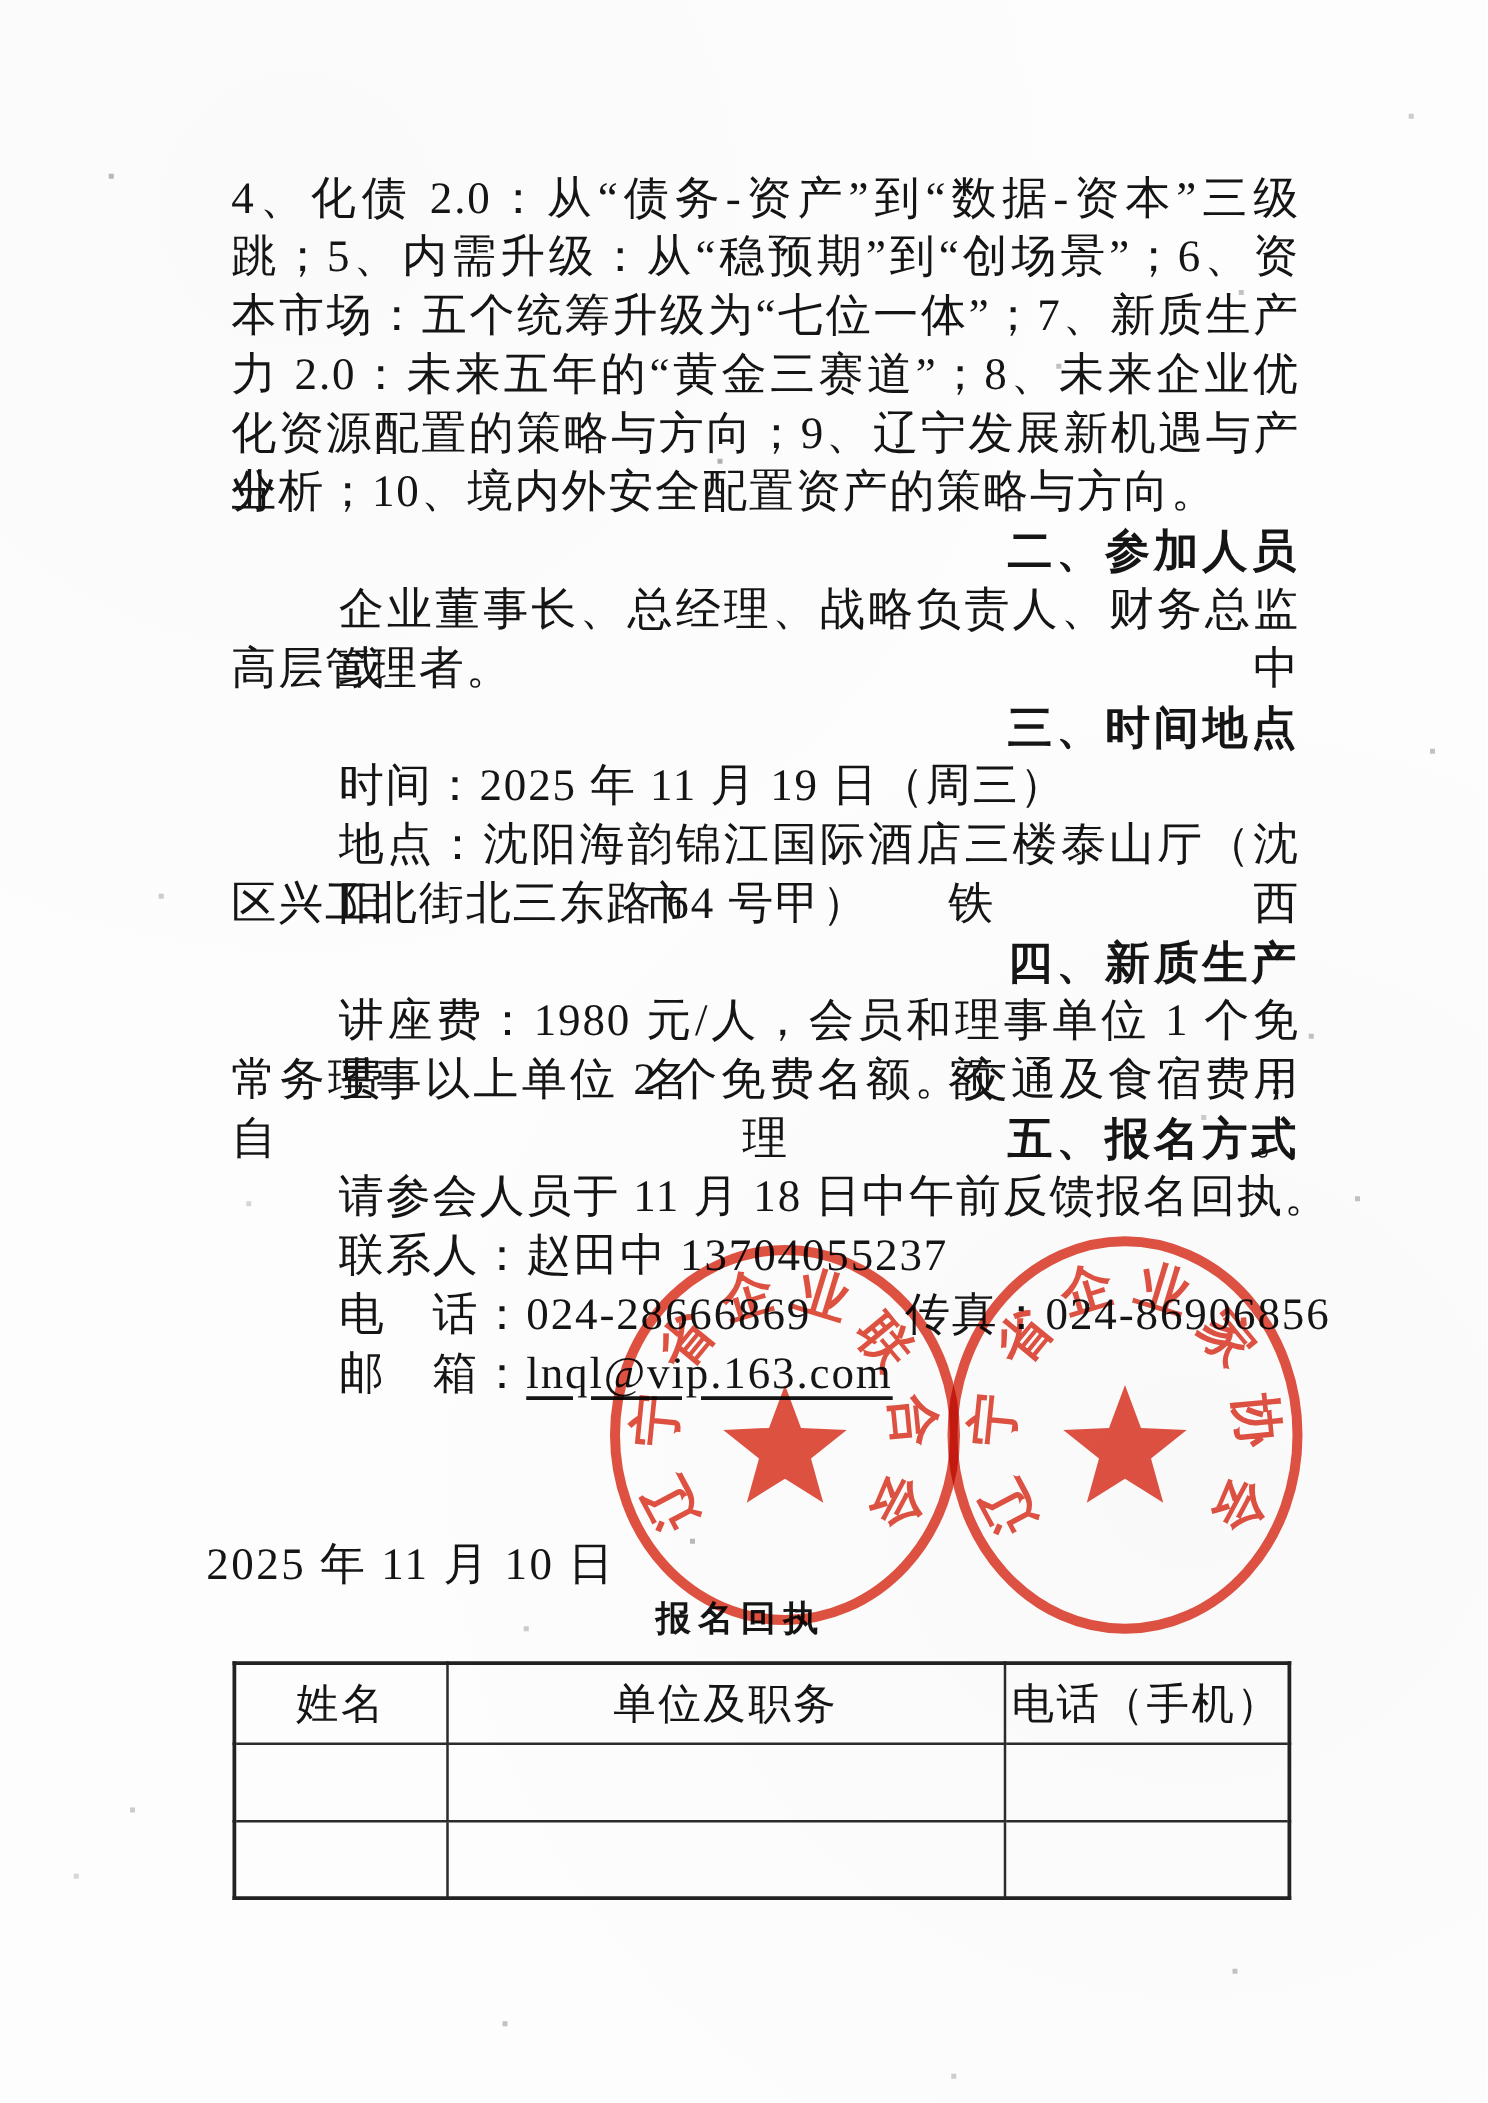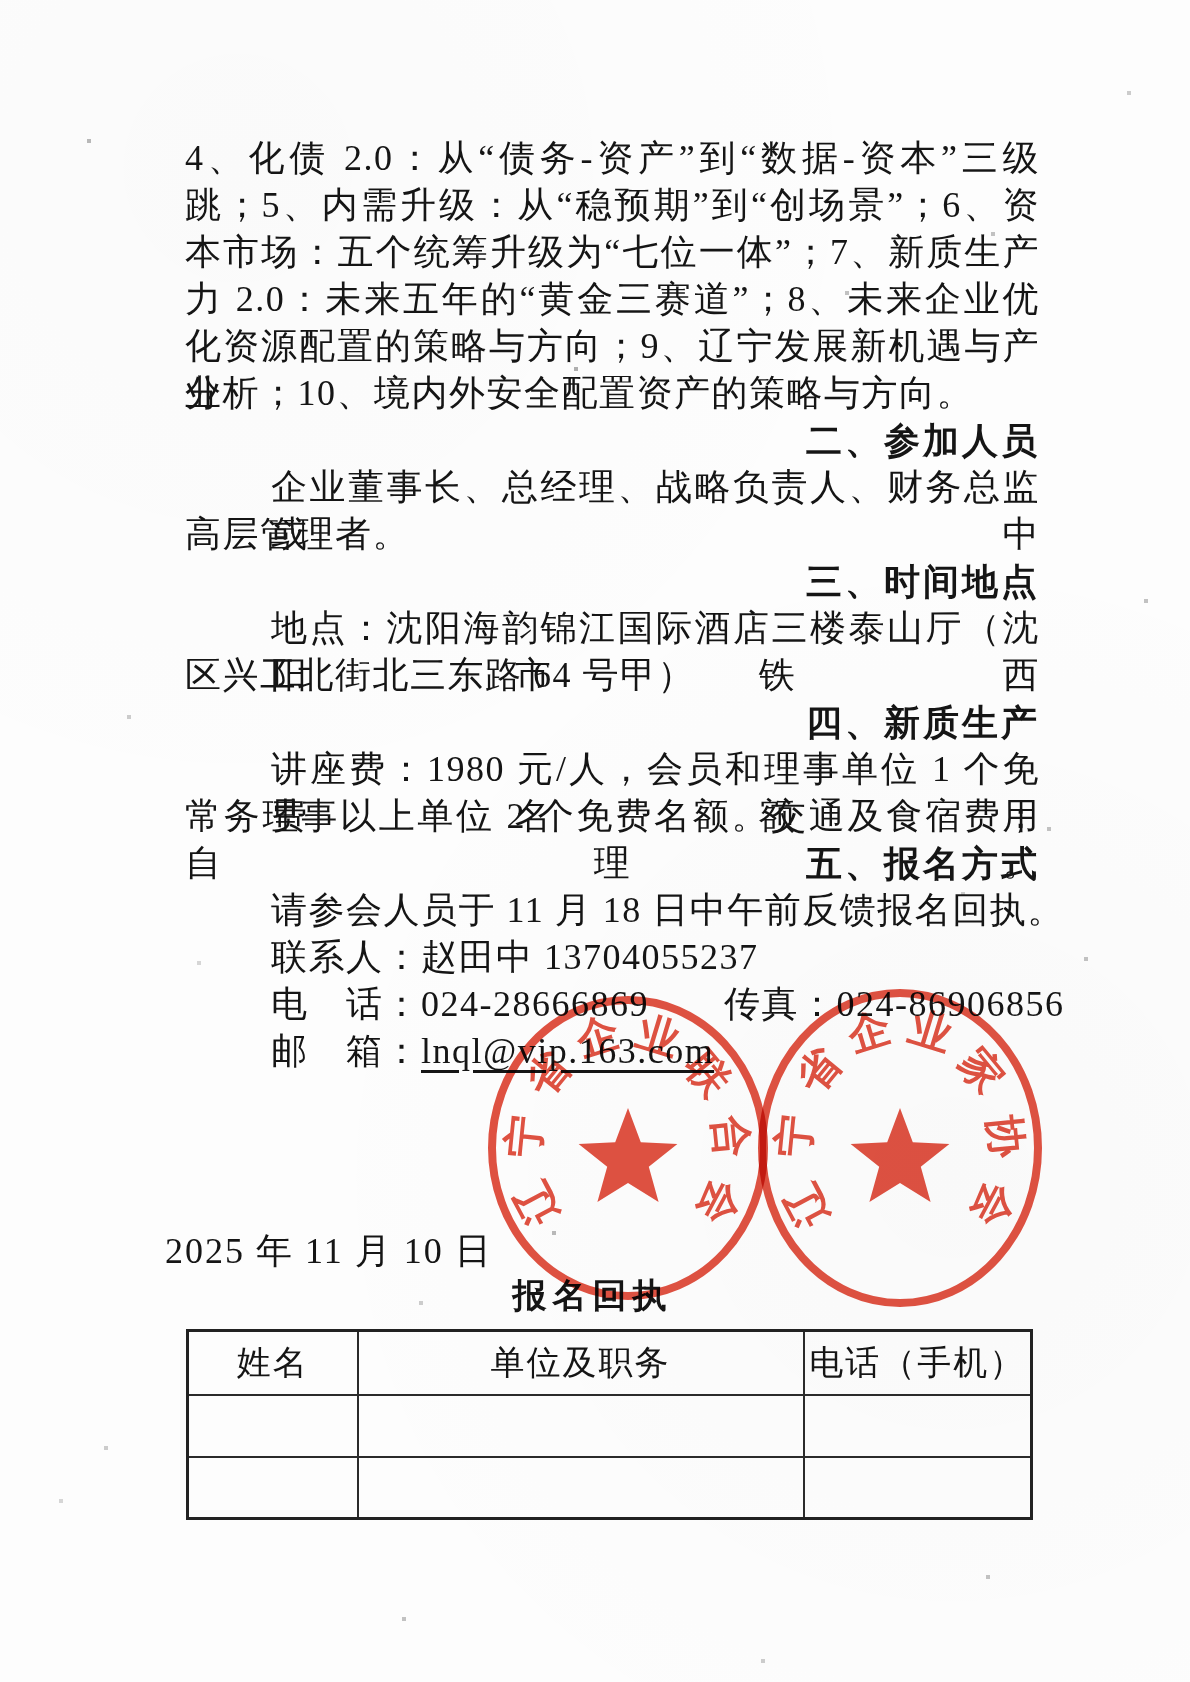--- a/index.html
+++ b/index.html
@@ -28,21 +28,21 @@
   .hd{font-family:"Liberation Sans","DejaVu Sans",sans-serif;font-weight:700;letter-spacing:3px;text-align:right;}
   .email-v{text-decoration:underline;text-underline-offset:7px;text-align:center;}
   .date-line{
     position:absolute;left:165px;top:1228px;width:855px;height:47px;
     font-size:36px;line-height:47px;text-align:left;padding-right:60px;box-sizing:border-box;
     letter-spacing:2px;
   }
   .doc-title{
     position:absolute;left:165px;top:1270px;width:855px;height:50px;
     text-align:center;font-family:"Liberation Sans","DejaVu Sans",sans-serif;
-    font-weight:700;font-size:34px;line-height:50px;letter-spacing:6px;
+    font-weight:700;font-size:28px;line-height:50px;letter-spacing:6px;
   }
   
   .reg-table{
     position:absolute;left:186px;top:1329px;width:844px;
     border-collapse:collapse;table-layout:fixed;
   }
   .reg-table td,.reg-table th{
     border:2px solid #2b2b2b;
     font-weight:400;font-size:34px;text-align:center;vertical-align:middle;
     letter-spacing:2px;padding:0;
@@ -92,20 +92,21 @@
     <div class="line j">本市场：五个统筹升级为“七位一体”；7、新质生产</div>
     <div class="line j">力 2.0：未来五年的“黄金三赛道”；8、未来企业优</div>
     <div class="line j">化资源配置的策略与方向；9、辽宁发展新机遇与产业</div>
     <div class="line">分析；10、境内外安全配置资产的策略与方向。</div>
 
     <div class="line ind hd">二、参加人员</div>
     <div class="line ind j">企业董事长、总经理、战略负责人、财务总监或中</div>
     <div class="line">高层管理者。</div>
 
     <div class="line ind hd">三、时间地点</div>
+    <div class="line ind">时间：2025 年 11 月 19 日（周三）</div>
     <div class="line ind j">地点：沈阳海韵锦江国际酒店三楼泰山厅（沈阳市铁西</div>
     <div class="line">区兴工北街北三东路 64 号甲）</div>
 
     <div class="line ind hd">四、新质生产</div>
     <div class="line ind j">讲座费：1980 元/人，会员和理事单位 1 个免费名额；</div>
     <div class="line j">常务理事以上单位 2 个免费名额。交通及食宿费用自理。</div>
 
     <div class="line ind hd">五、报名方式</div>
     <div class="line ind">请参会人员于 11 月 18 日中午前反馈报名回执。</div>
     <div class="line ind">联系人：赵田中 13704055237</div>

